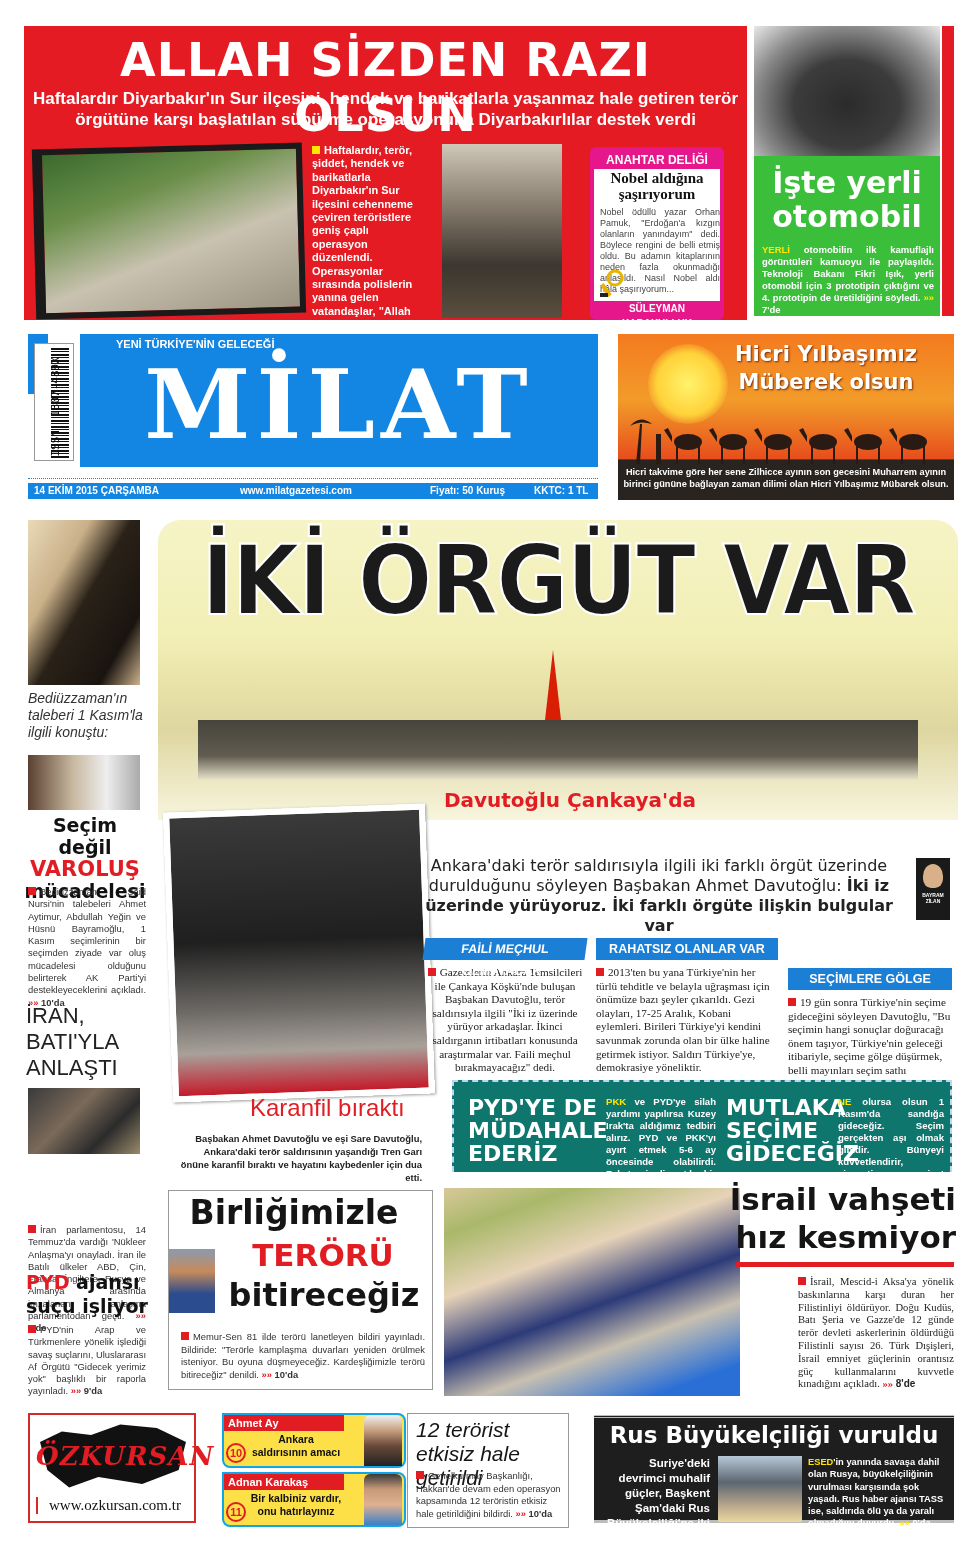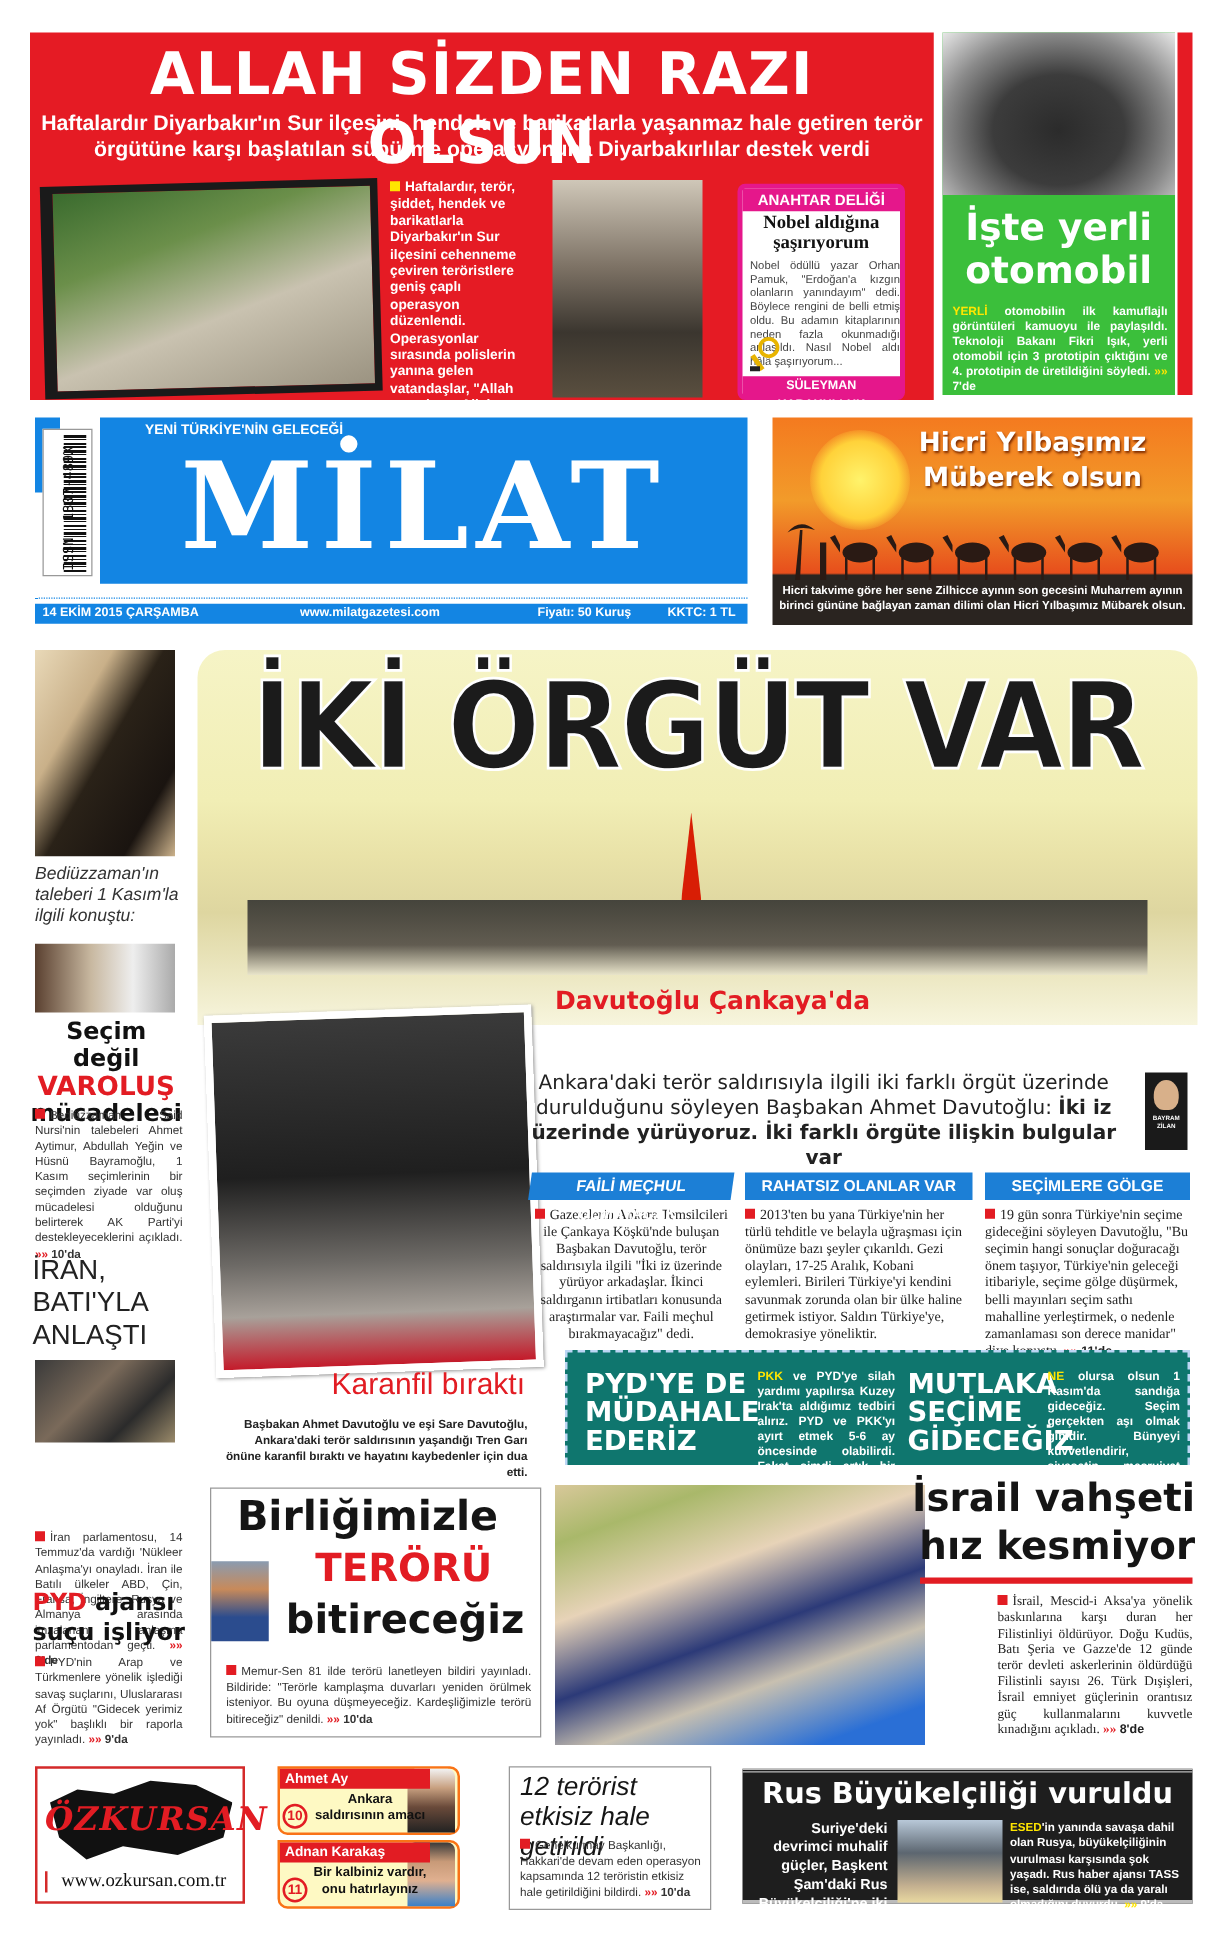--- a/index.html
+++ b/index.html
@@ -53,21 +53,21 @@
 #flag{left:387px;top:130px;width:16px;height:70px;background:#d81e05;clip-path:polygon(50% 0,100% 100%,0 100%)}
 #main-title{left:0;top:6px;width:800px;text-align:center;color:#1b1b1b;font:900 88px "DejaVu Sans",sans-serif;line-height:110px;-webkit-text-stroke:2px #fff;letter-spacing:-2px;transform:scaleY(1.1)}
 #subhead{left:420px;top:788px;width:300px;text-align:center;color:#e21c23;font:bold 20px "DejaVu Sans",sans-serif;line-height:24px}
 #kar-photo{left:168px;top:808px;width:262px;height:290px;background:linear-gradient(180deg,#3a3a3a 0%,#1f1f1f 45%,#6d6a66 70%,#a8a19a 85%,#c41a2a 100%);border:6px solid #fff;box-shadow:1px 1px 3px #999;transform:rotate(-2deg)}
 #lede{left:416px;top:856px;width:486px;text-align:center;font:16px "DejaVu Sans",sans-serif;line-height:20px;color:#222}
 #lede b{font-weight:bold}
 #author{left:916px;top:858px;width:34px;height:62px;background:#1a1a1a;color:#fff;font:bold 5px "Liberation Sans",sans-serif;text-align:center}
 #author .face{width:20px;height:24px;margin:6px auto 4px;border-radius:50% 50% 40% 40%;background:#d8b08a}
 .tab{height:22px;background:#1c7fd6;color:#fff;font:bold 12.5px "Liberation Sans",sans-serif;line-height:22px;text-align:center}
 .col-body{font:11.2px "Liberation Serif",serif;line-height:13.6px;color:#222;text-align:center}
-#kar-title{left:250px;top:1094px;width:170px;text-align:right;color:#e21c23;font:24px "Liberation Sans",sans-serif}
+#kar-title{left:250px;top:1094px;width:170px;text-align:left;color:#e21c23;font:24px "Liberation Sans",sans-serif}
 #kar-text{left:180px;top:1132px;width:242px;text-align:right;font:bold 9.4px "Liberation Sans",sans-serif;line-height:13px;color:#222}
 
 #bluebox{left:452px;top:1080px;width:500px;height:92px;background:#0f766e;border:2px dashed #bcd6f4;border-bottom:none}
 .bb-big{color:#fff;font:bold 22px "DejaVu Sans",sans-serif;line-height:23px}
 .bb-small{color:#fff;font:bold 9.6px "Liberation Sans",sans-serif;line-height:12px;text-align:justify}
 .yel{color:#ffe600}
 
 #birlik{left:168px;top:1190px;width:265px;height:200px;border:1px solid #999;background:#fff}
 #birlik-img{left:0;top:58px;width:46px;height:64px;background:linear-gradient(180deg,#8a9bb0 0%,#c88a5a 35%,#2b4c8e 70%)}
 #birlik-t1{left:0;top:2px;width:250px;text-align:center;font:bold 33px "DejaVu Sans",sans-serif;line-height:40px;color:#151515}
@@ -77,21 +77,21 @@
 
 #isr-photo{left:444px;top:1188px;width:296px;height:208px;background:linear-gradient(160deg,#d8c89a 0%,#a9b86a 15%,#e7d3b8 35%,#2c3a78 55%,#c8c0b0 70%,#2a6fd6 90%)}
 #isr-title{left:724px;top:1180px;width:232px;text-align:right;font:bold 31px "DejaVu Sans",sans-serif;line-height:38px;color:#151515}
 #isr-rule{left:736px;top:1262px;width:218px;height:5px;background:#e21c23}
 #isr-body{left:798px;top:1276px;width:156px;font:10.6px "Liberation Serif",serif;line-height:12.8px;color:#222;text-align:justify}
 
 #ozk{left:28px;top:1413px;width:168px;height:110px;border:2px solid #d42a2a;background:#fff}
 #ozk-map{left:10px;top:6px;width:146px;height:70px;background:#111;clip-path:polygon(0 30%,15% 15%,35% 20%,55% 5%,80% 10%,100% 30%,95% 70%,70% 90%,40% 80%,20% 95%,5% 70%)}
 #ozk-name{left:6px;top:26px;width:156px;text-align:center;color:#e21c23;font:italic 900 26px "DejaVu Serif",serif;letter-spacing:1px}
 #ozk-url{left:6px;top:82px;width:156px;text-align:center;font:15px "Liberation Serif",serif;color:#111;border-left:2px solid #d42a2a}
-.colm{width:146px;height:55px;border:2px solid #f97316;border-radius:0 8px 8px 8px;background:#fef9c3}
+.colm{width:184px;height:55px;border:2px solid #0ea5e9;border-radius:0 8px 8px 8px;background:#fde047}
 .colm-name{position:absolute;left:0;top:0;height:16px;width:120px;background:#e21c23;color:#fff;font:bold 11px "Liberation Sans",sans-serif;line-height:16px;padding-left:4px}
 .colm-title{position:absolute;left:26px;top:18px;width:92px;text-align:center;font:bold 10.5px "Liberation Sans",sans-serif;line-height:13px}
 .colm-page{position:absolute;left:2px;top:28px;width:20px;height:20px;border-radius:50%;border:2px solid #e21c23;color:#e21c23;font:bold 11px "Liberation Sans",sans-serif;line-height:16px;text-align:center}
 .colm-face{position:absolute;right:2px;top:0;width:38px;height:51px;border-radius:6px 6px 0 0}
 #terr{left:407px;top:1413px;width:162px;height:115px;border:1px solid #999}
 #terr-title{left:8px;top:4px;width:150px;font:italic 21px "Liberation Sans",sans-serif;line-height:24px;color:#151515}
 #terr-body{left:8px;top:56px;width:150px;font:9.4px "Liberation Sans",sans-serif;line-height:12.5px;color:#333}
 #rus{left:594px;top:1415px;width:360px;height:108px;background:#1e1e1e;border-top:3px double #bbb;border-bottom:3px solid #bbb}
 #rus-title{left:0;top:2px;width:360px;text-align:center;color:#fff;font:900 23px "DejaVu Sans",sans-serif;line-height:30px}
 #rus-left{left:6px;top:38px;width:110px;text-align:right;color:#fff;font:bold 11.5px "Liberation Sans",sans-serif;line-height:15px}
@@ -229,21 +229,21 @@
 </div>
 
 <div class="abs" style="left:424px;top:938px;width:162px">
   <div class="tab" style="transform:skewX(-8deg)">FAİLİ MEÇHUL OLMAYACAK</div>
   <div class="col-body" style="margin-top:6px"><span class="bul"></span><span>Gazetelerin Ankara Temsilcileri ile Çankaya Köşkü'nde buluşan Başbakan Davutoğlu, terör saldırısıyla ilgili "İki iz üzerinde yürüyor arkadaşlar. İkinci saldırganın irtibatları konusunda araştırmalar var. Faili meçhul bırakmayacağız" dedi.</span></div>
 </div>
 <div class="abs" style="left:596px;top:938px;width:182px">
   <div class="tab">RAHATSIZ OLANLAR VAR</div>
   <div class="col-body" style="margin-top:6px;text-align:left"><span class="bul"></span><span>2013'ten bu yana Türkiye'nin her türlü tehditle ve belayla uğraşması için önümüze bazı şeyler çıkarıldı. Gezi olayları, 17-25 Aralık, Kobani eylemleri. Birileri Türkiye'yi kendini savunmak zorunda olan bir ülke haline getirmek istiyor. Saldırı Türkiye'ye, demokrasiye yöneliktir.</span></div>
 </div>
-<div class="abs" style="left:788px;top:938px;width:164px">
+<div class="abs" style="left:788px;top:968px;width:164px">
   <div class="tab">SEÇİMLERE GÖLGE</div>
   <div class="col-body" style="margin-top:6px;text-align:left"><span class="bul"></span><span>19 gün sonra Türkiye'nin seçime gideceğini söyleyen Davutoğlu, "Bu seçimin hangi sonuçlar doğuracağı önem taşıyor, Türkiye'nin geleceği itibariyle, seçime gölge düşürmek, belli mayınları seçim sathı mahalline yerleştirmek, o nedenle zamanlaması son derece manidar" diye konuştu.</span>
     <span class="more">»»</span> <b style="font-family:'Liberation Sans',sans-serif;font-size:10px">11'de</b></div>
 </div>
 
 <div id="kar-title" class="abs">Karanfil bıraktı</div>
 <div id="kar-text" class="abs">Başbakan Ahmet Davutoğlu ve eşi Sare Davutoğlu, Ankara'daki terör saldırısının yaşandığı Tren Garı önüne karanfil bıraktı ve hayatını kaybedenler için dua etti.</div>
 
 <div id="bluebox" class="abs">
   <div class="abs bb-big" style="left:14px;top:14px;width:136px">PYD'YE DE MÜDAHALE EDERİZ</div>

